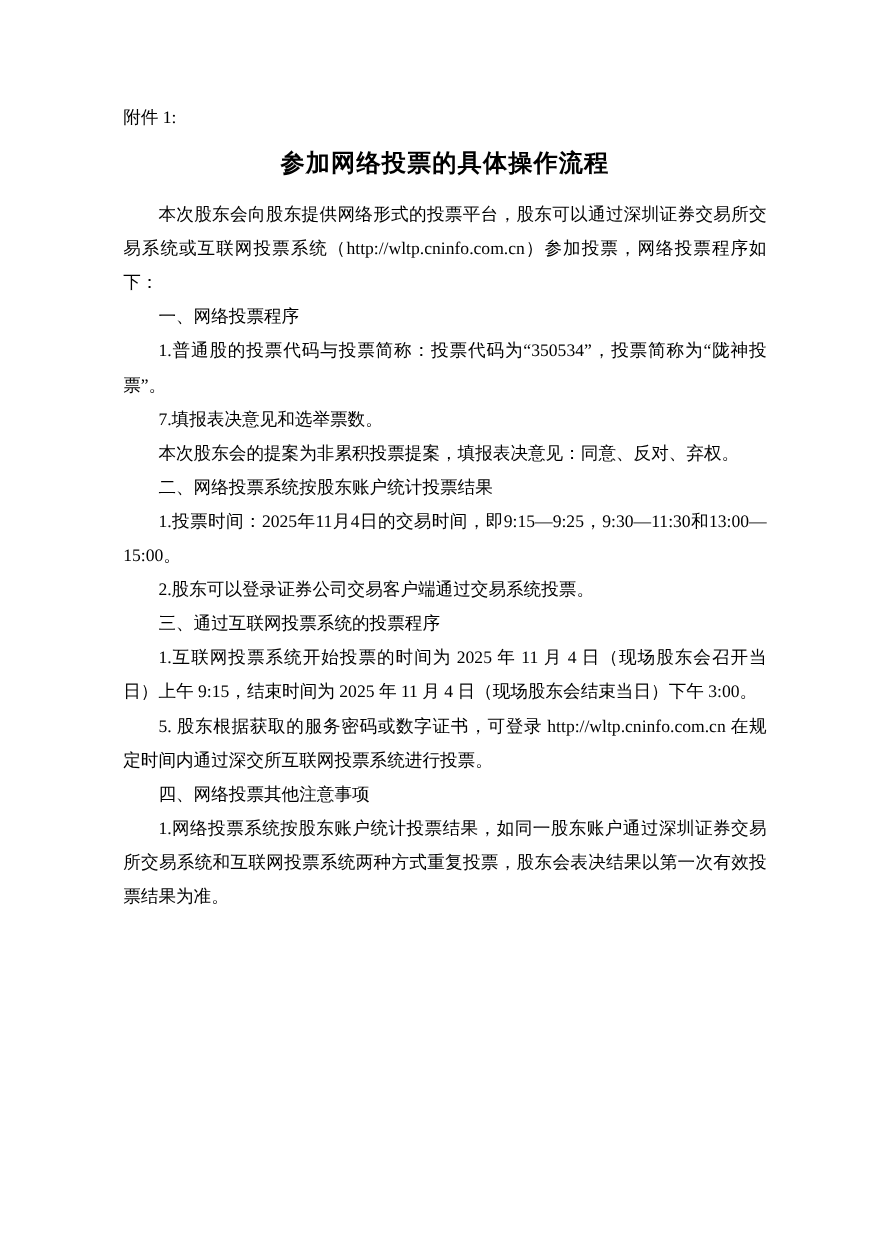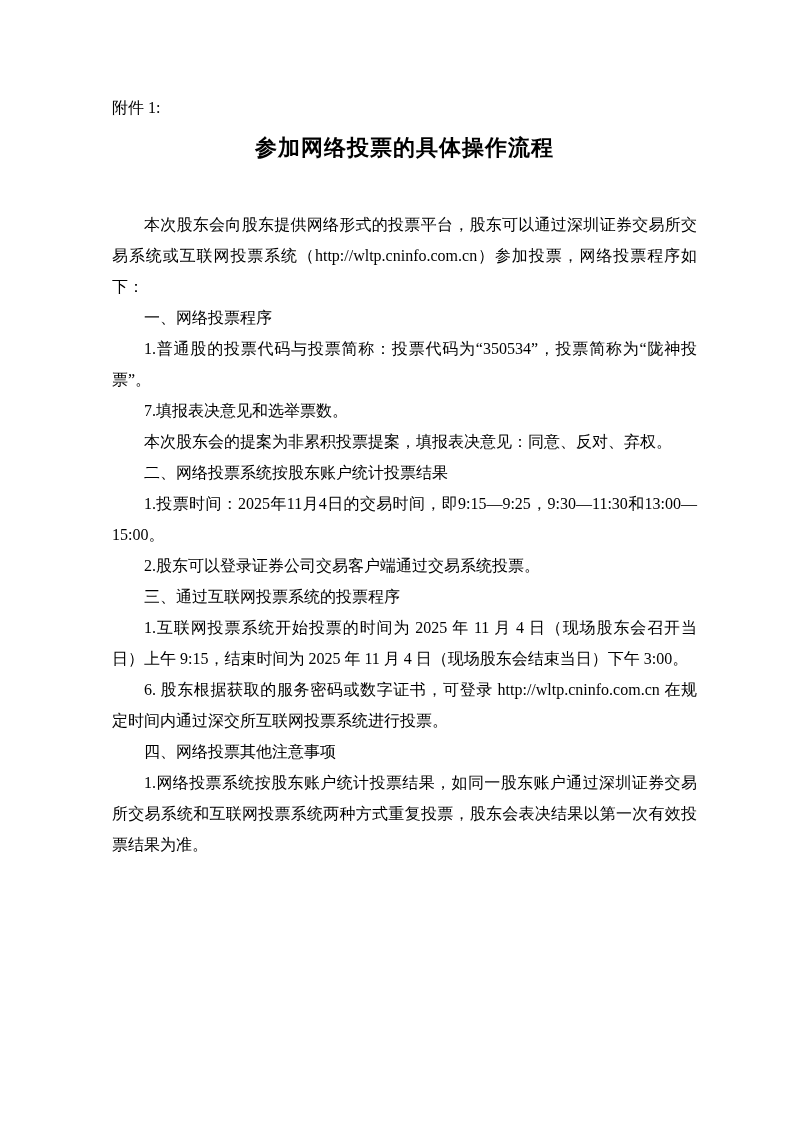--- a/index.html
+++ b/index.html
@@ -21,21 +21,21 @@
     overflow: hidden;
   }
   .attachment {
     text-indent: 0;
     margin: 0;
   }
   .doc-title {
     font-size: 22px;
     font-weight: bold;
     text-align: center;
-    margin: 8px 0 44px 0;
+    margin: 8px 0 15px 0;
     line-height: 34px;
     letter-spacing: 1px;
   }
   .body-text {
     margin: 0;
     text-indent: 2em;
     text-align: justify;
     word-break: break-word;
   }
   .section-heading {
@@ -68,19 +68,19 @@
 
   <p class="body-text">1.投票时间：2025年11月4日的交易时间，即9:15—9:25，9:30—11:30和13:00—15:00。</p>
 
   <p class="body-text">2.股东可以登录证券公司交易客户端通过交易系统投票。</p>
 
   <p class="section-heading">三、通过互联网投票系统的投票程序</p>
 
   <p class="body-text">1.互联网投票系统开始投票的时间为 2025 年 11 月 4 日（现场股东会召开当日）上午 9:15，结束时间为 2025 年 11 月 4 日（现场股东会结束当日）下午 3:00。</p>
 
 
-  <p class="body-text">6. 股东根据获取的服务密码或数字证书，可登录 http://wltp.cninfo.com.cn 在规定时间内通过深交所互联网投票系统进行投票。</p>
+  <p class="body-text">5. 股东根据获取的服务密码或数字证书，可登录 http://wltp.cninfo.com.cn 在规定时间内通过深交所互联网投票系统进行投票。</p>
 
   <p class="section-heading">四、网络投票其他注意事项</p>
 
   <p class="body-text">1.网络投票系统按股东账户统计投票结果，如同一股东账户通过深圳证券交易所交易系统和互联网投票系统两种方式重复投票，股东会表决结果以第一次有效投票结果为准。</p>
 
 </div>
 
 </body></html>

